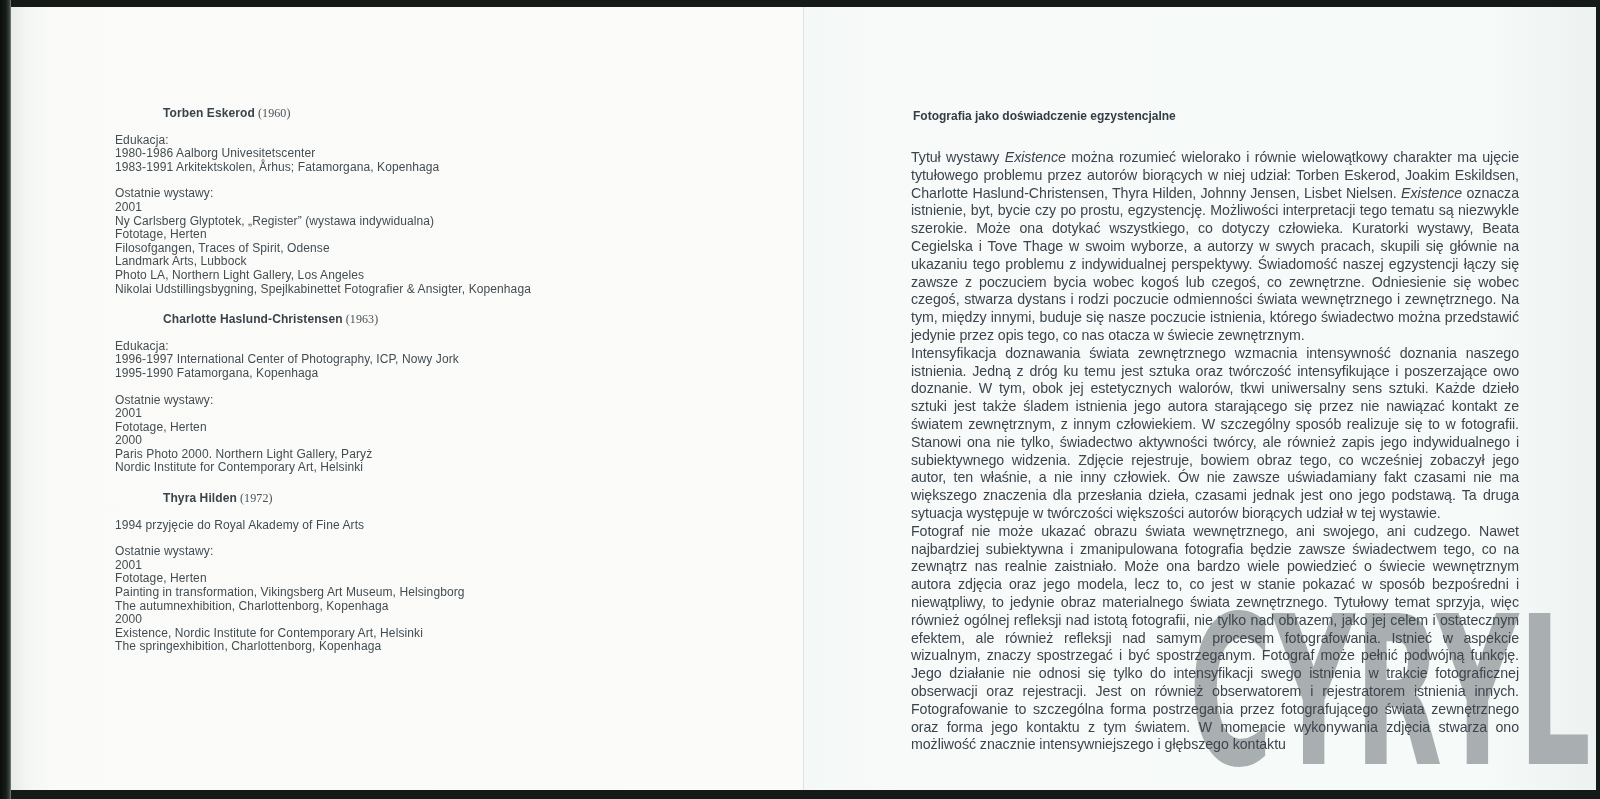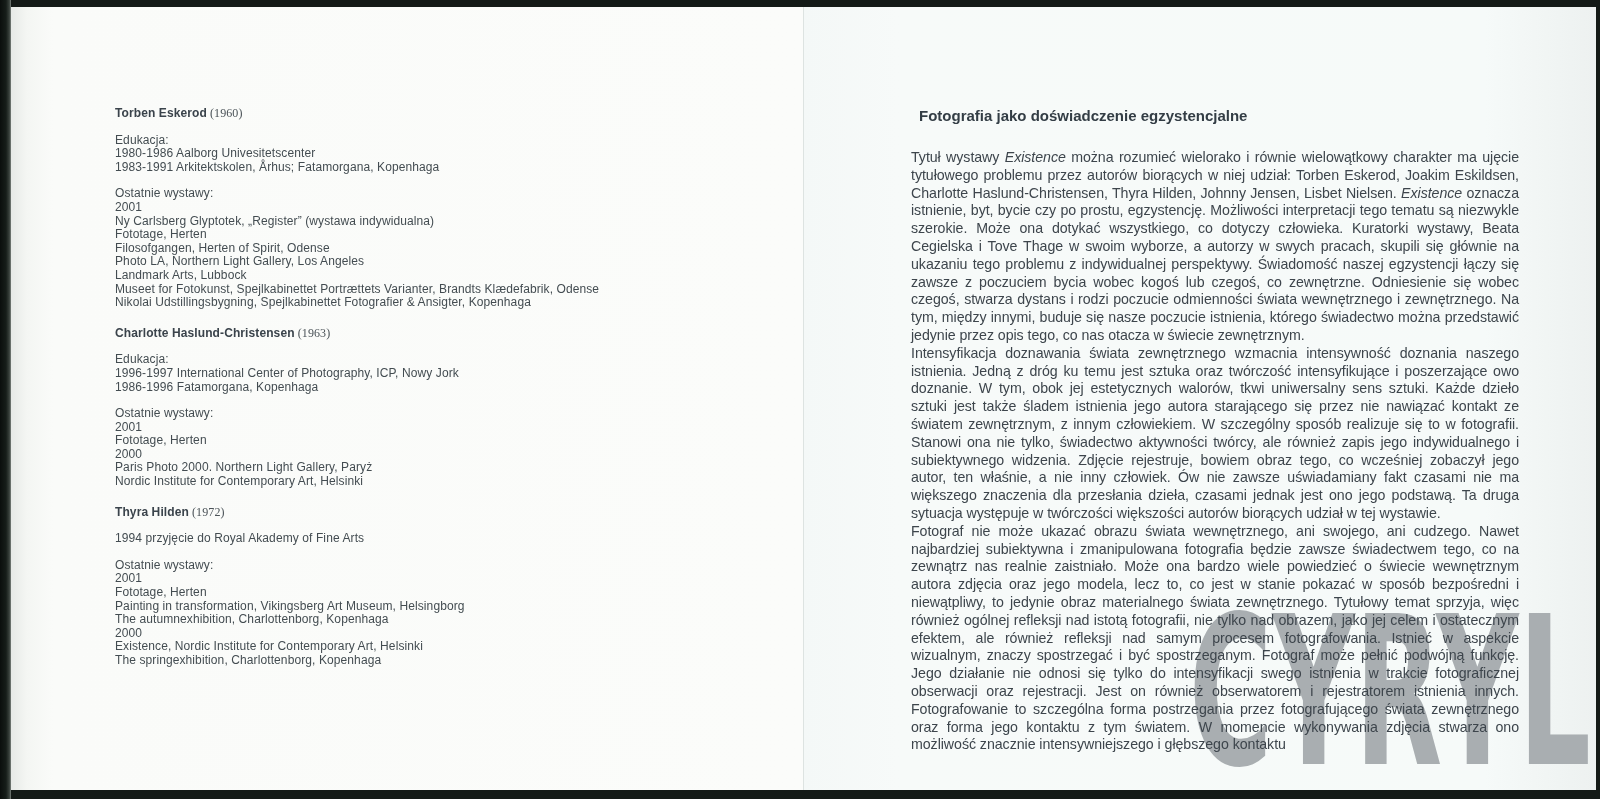--- a/index.html
+++ b/index.html
@@ -8,27 +8,27 @@
   .edge-left{position:absolute;left:0;top:0;bottom:0;width:11px;
         background:linear-gradient(90deg,#0a0e0c 0%,#161d19 55%,#3a423d 85%,#7d847f 100%);}
   .page{position:absolute;top:7px;bottom:9px;}
   .page-left{left:11px;width:792px;
         background:linear-gradient(90deg,#e7eae7 0px,#f4f6f3 16px,#fafbf9 42px,#fbfcfa 100%);}
   .page-right{left:803px;width:792px;border-left:1px solid #dde3e1;
         background:linear-gradient(90deg,#f4f8f7 0%,#f7faf9 12%,#f6faf9 86%,#edf1f0 100%);}
   .bio-col{position:absolute;left:104px;top:100px;width:620px;
         font-size:12px;line-height:13.6px;color:#434c51;letter-spacing:0.1px;}
   .bio-heading{margin:0 0 13px 0;}
-  .bio-name{font-weight:bold;color:#3a434b;}
+  .bio-name{font-weight:bold;color:#3a434b;margin-left:48px;}
   .bio-year{color:#4a5257;font-family:Liberation Serif, serif;}
   .artist + .artist{margin-top:17px;}
   .bio-section{margin:0 0 13px 0;}
   .bio-section:last-child{margin-bottom:0;}
   .essay{position:absolute;left:107px;top:100px;width:608px;z-index:2;}
-  .essay-title{margin:0 0 24px 8px;font-size:15px;line-height:18px;font-weight:bold;color:#333d45;}
+  .essay-title{margin:0 0 24px 2px;font-size:12px;line-height:18px;font-weight:bold;color:#333d45;}
   .essay-para{margin:0;text-align:justify;font-size:14.2px;line-height:17.8px;color:#3d454c;
         letter-spacing:-0.05px;}
   .italic{font-style:italic;margin-top:43px;}
   .watermark{position:absolute;left:383px;top:593px;z-index:1;display:block;}
 </style>
 </head>
 <body>
 
 <div class="scan">
   <div class="edge-left"></div>
@@ -40,33 +40,32 @@
           <div class="bio-section">
             <div class="bio-line">Edukacja:</div>
             <div class="bio-line">1980-1986 Aalborg Univesitetscenter</div>
             <div class="bio-line">1983-1991 Arkitektskolen, Århus; Fatamorgana, Kopenhaga</div>
           </div>
           <div class="bio-section">
             <div class="bio-line">Ostatnie wystawy:</div>
             <div class="bio-line">2001</div>
             <div class="bio-line">Ny Carlsberg Glyptotek, „Register” (wystawa indywidualna)</div>
             <div class="bio-line">Fototage, Herten</div>
-            <div class="bio-line">Filosofgangen, Herten of Spirit, Odense</div>
+            <div class="bio-line">Filosofgangen, Traces of Spirit, Odense</div>
+            <div class="bio-line">Landmark Arts, Lubbock</div>
             <div class="bio-line">Photo LA, Northern Light Gallery, Los Angeles</div>
-            <div class="bio-line">Landmark Arts, Lubbock</div>
-            <div class="bio-line">Museet for Fotokunst, Spejlkabinettet Portrættets Varianter, Brandts Klædefabrik, Odense</div>
             <div class="bio-line">Nikolai Udstillingsbygning, Spejlkabinettet Fotografier &amp; Ansigter, Kopenhaga</div>
           </div>
         </div>
         <div class="artist">
           <div class="bio-heading"><span class="bio-name">Charlotte Haslund-Christensen</span><span class="bio-year"> (1963)</span></div>
           <div class="bio-section">
             <div class="bio-line">Edukacja:</div>
             <div class="bio-line">1996-1997 International Center of Photography, ICP, Nowy Jork</div>
-            <div class="bio-line">1986-1996 Fatamorgana, Kopenhaga</div>
+            <div class="bio-line">1995-1990 Fatamorgana, Kopenhaga</div>
           </div>
           <div class="bio-section">
             <div class="bio-line">Ostatnie wystawy:</div>
             <div class="bio-line">2001</div>
             <div class="bio-line">Fototage, Herten</div>
             <div class="bio-line">2000</div>
             <div class="bio-line">Paris Photo 2000. Northern Light Gallery, Paryż</div>
             <div class="bio-line">Nordic Institute for Contemporary Art, Helsinki</div>
           </div>
         </div>

